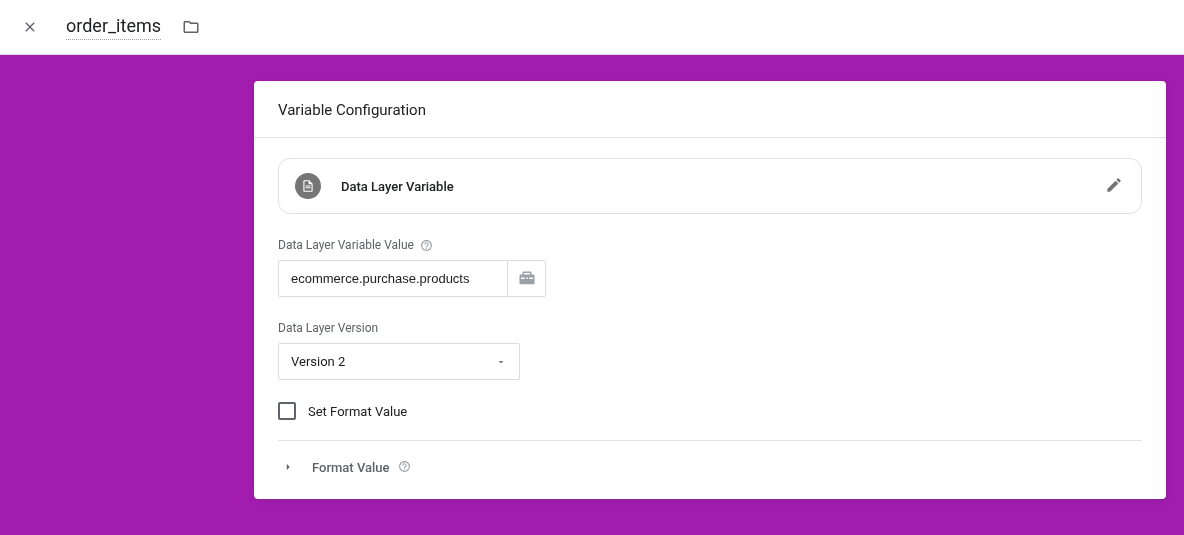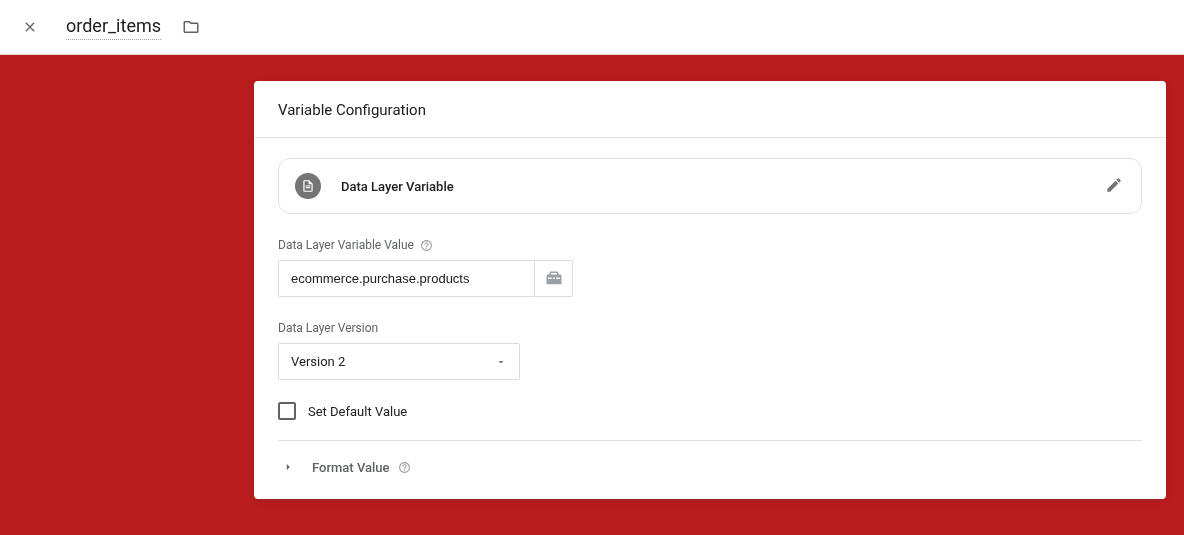--- a/index.html
+++ b/index.html
@@ -36,21 +36,21 @@
     border-bottom: 1px dotted #9e9e9e;
     padding-bottom: 2px;
     line-height: 1.3;
   }
   .folder-icon {
     width: 20px; height: 20px;
     color: #5f6368;
     display: flex; align-items: center; justify-content: center;
   }
   .canvas {
-    background: #b91c1c;
+    background: #a21caf;
     min-height: 480px;
     padding: 26px 0 0 0;
   }
   .card {
     background: #fff;
     border-radius: 4px;
     box-shadow: 0 1px 2px rgba(60,64,67,.15), 0 2px 6px rgba(60,64,67,.1);
     margin-left: 254px;
     margin-right: 18px;
     overflow: hidden;
@@ -102,21 +102,21 @@
   }
   .input-row {
     display: flex;
     margin-bottom: 24px;
   }
   .text-input {
     border: 1px solid #dadce0;
     border-radius: 2px 0 0 2px;
     padding: 10px 12px;
     font-size: 13px;
-    width: 257px;
+    width: 230px;
     color: #202124;
     outline: none;
   }
   .input-addon {
     border: 1px solid #dadce0;
     border-left: none;
     border-radius: 0 2px 2px 0;
     width: 38px;
     display: flex;
     align-items: center;
@@ -172,21 +172,21 @@
   .chevron {
     color: #5f6368;
     width: 16px; height: 16px;
     display: flex; align-items: center; justify-content: center;
   }
   .expand-label {
     font-size: 13px;
     color: #5f6368;
     font-weight: 500;
     display: flex;
-    align-items: flex-end;
+    align-items: flex-start;
     gap: 8px;
   }
   .help-icon {
     width: 14px; height: 14px;
     color: #9aa0a6;
     display: inline-flex; align-items: center; justify-content: center;
   }
   svg { display: block; }
 </style>
 </head>
@@ -249,21 +249,21 @@
         <span>Version 2</span>
         <span class="caret">
           <svg width="12" height="12" viewBox="0 0 24 24">
               <path fill="currentColor" d="M7 10l5 5 5-5z"></path>
             </svg>
         </span>
       </div>
 
       <div class="checkbox-row">
         <div class="checkbox"></div>
-        <div class="checkbox-label">Set Default Value</div>
+        <div class="checkbox-label">Set Format Value</div>
       </div>
 
       <hr class="divider">
 
       <div class="expand-row">
         <span class="chevron">
           <svg width="14" height="14" viewBox="0 0 24 24">
               <path fill="currentColor" d="M10 17l5-5-5-5v10z"></path>
             </svg>
         </span>

